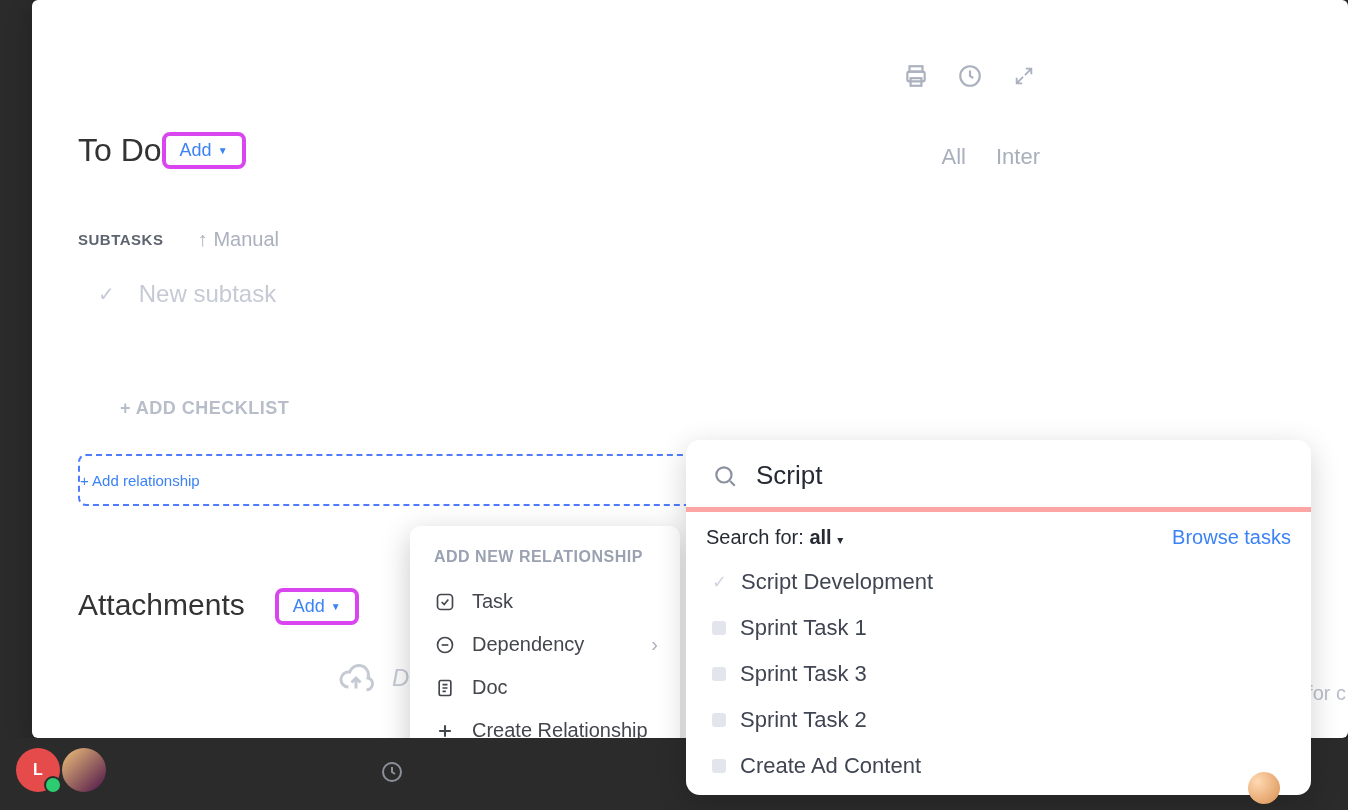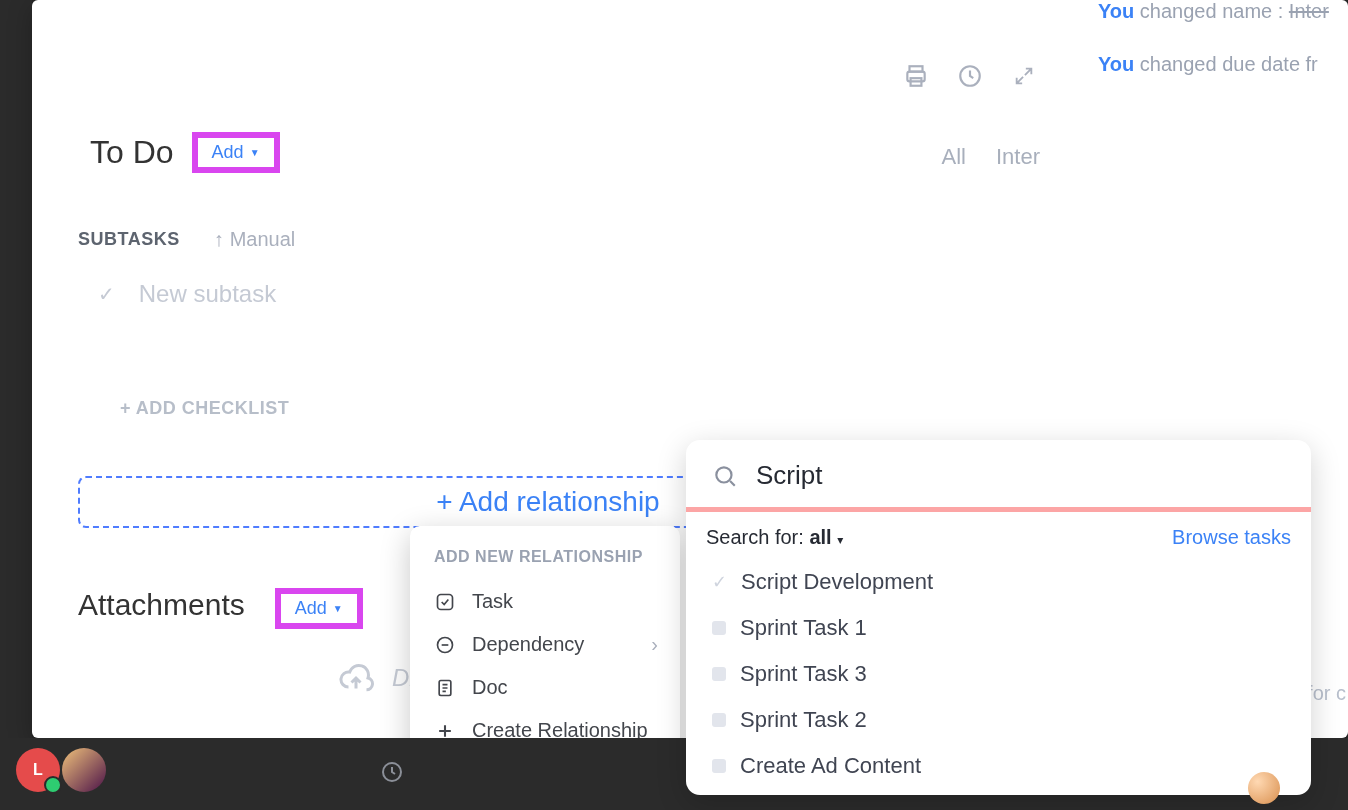--- a/index.html
+++ b/index.html
@@ -1,40 +1,40 @@
 <!DOCTYPE html>
 <html><head>
 <meta charset="utf-8">
 <style>
   * { box-sizing: border-box; margin: 0; padding: 0; }
   html, body { width: 1348px; height: 810px; font-family: -apple-system, BlinkMacSystemFont, "Segoe UI", Helvetica, Arial, sans-serif; background: #2e2e2e; overflow: hidden; }
   .backdrop { position: absolute; inset: 0; background: rgba(30,30,30,0.45); }
   .left-rail { position: absolute; left: 0; top: 0; width: 32px; height: 100%; background: #2b2b2b; }
   .modal-card { position: absolute; left: 32px; right: 0; top: 0; bottom: 72px; background: #fff; border-radius: 6px; box-shadow: 0 6px 24px rgba(0,0,0,0.25); overflow: hidden; }
   .modal-inner { position: absolute; left: 46px; right: 0; top: 0; bottom: 0; }
-  .status-row { display: flex; align-items: center; gap: 18px; position: absolute; top: 132px; left: 12px; }
+  .status-row { display: flex; align-items: flex-start; position: absolute; top: 132px; left: 0; }
   .status-title { font-size: 32px; font-weight: 500; color: #333; }
-  .btn-outline { border: 6px solid #d946ef; color: #3b82f6; background: #fff; font-size: 18px; font-weight: 500; padding: 4px 14px; border-radius: 0; display: inline-flex; align-items: center; gap: 6px; cursor: pointer; }
+  .btn-outline { border: 4px solid #d946ef; color: #3b82f6; background: #fff; font-size: 18px; font-weight: 500; padding: 4px 14px; border-radius: 8px; display: inline-flex; align-items: center; gap: 6px; cursor: pointer; }
   .btn-outline .chev { font-size: 10px; }
   .util-icons { position: absolute; top: 62px; right: 310px; display: flex; gap: 26px; align-items: center; }
   .util-icons .ico { width: 28px; height: 28px; color: #aab0bd; display: flex; align-items: center; justify-content: center; cursor: pointer; }
   .filter-tabs { position: absolute; top: 144px; right: 308px; display: flex; gap: 30px; color: #a8afbc; font-size: 22px; font-weight: 500; }
   .filter-tabs span { cursor: pointer; }
   .activity { position: absolute; right: 0; top: 0; width: 250px; padding-top: 0; overflow: hidden; }
   .activity-line { font-size: 20px; color: #9aa2b1; margin-bottom: 30px; white-space: nowrap; }
   .activity-line .you { color: #3b82f6; font-weight: 600; }
   .activity-line .strike { text-decoration: line-through; }
   .subt-header { position: absolute; top: 228px; left: 0; display: flex; align-items: center; gap: 34px; }
-  .subt-header .lbl { font-size: 18px; font-weight: 700; letter-spacing: 0.5px; color: #5d646f; }
+  .subt-header .lbl { font-size: 15px; font-weight: 700; letter-spacing: 0.5px; color: #5d646f; }
   .sort-pill { color: #aab0bd; font-size: 20px; display: inline-flex; align-items: center; gap: 6px; cursor: pointer; }
   .new-subtask-row { position: absolute; top: 280px; left: 20px; display: flex; align-items: center; gap: 24px; }
   .new-subtask-row .chk { color: #c5cad4; font-size: 20px; }
   .new-subtask-row .ph { color: #c5cad4; font-size: 24px; }
   .add-checklist { position: absolute; top: 398px; left: -6px; color: #b7bec9; font-size: 18px; font-weight: 700; letter-spacing: 0.5px; cursor: pointer; margin-left: 48px; }
-  .rel-box { position: absolute; top: 476px; left: 0; right: 330px; height: 52px; border: 2px dashed #4f7cff; border-radius: 8px; display: flex; align-items: center; justify-content: center; color: #3b82f6; font-size: 28px; font-weight: 500; cursor: pointer; }
+  .rel-box { position: absolute; top: 454px; left: 0; right: 330px; height: 52px; border: 2px dashed #4f7cff; border-radius: 8px; display: flex; align-items: center; justify-content: flex-start; color: #3b82f6; font-size: 15px; font-weight: 500; cursor: pointer; }
   .attach-row { position: absolute; top: 588px; left: 0; display: flex; align-items: flex-start; gap: 30px; }
   .attach-row .ttl { font-size: 30px; font-weight: 500; color: #333; }
   .dropzone { position: absolute; top: 660px; left: 260px; display: flex; align-items: center; gap: 18px; color: #c5cad4; font-style: italic; font-size: 24px; }
   .dropzone .cloud { width: 36px; height: 36px; }
   .rel-menu { position: absolute; top: 526px; left: 410px; width: 270px; background: #fff; border-radius: 10px; box-shadow: 0 8px 30px rgba(0,0,0,0.22); padding: 18px 14px 14px; }
   .rel-menu .hdr { color: #9aa2b1; font-size: 16px; font-weight: 700; letter-spacing: 0.5px; padding: 4px 10px 14px; }
   .rel-menu .mi { display: flex; align-items: center; gap: 16px; padding: 10px 10px; font-size: 20px; color: #43464c; cursor: pointer; border-radius: 6px; position: relative; }
   .rel-menu .mi .rchev { position: absolute; right: 8px; color: #aab0bd; }
   .rel-menu .mi .mico { width: 22px; height: 22px; display: inline-flex; align-items: center; justify-content: center; color: #43464c; }
   .search-panel { position: absolute; top: 440px; left: 686px; width: 625px; background: #fff; border-radius: 14px; box-shadow: 0 8px 30px rgba(0,0,0,0.18); padding: 0 0 6px; z-index: 40; }
@@ -93,31 +93,20 @@
             <path d="M14 4h6v6M10 20H4v-6M20 4l-7 7M4 20l7-7"></path>
           </svg>
       </span>
     </div>
 
     <div class="filter-tabs">
       <span>All</span>
       <span>Inter</span>
     </div>
 
-    <div class="activity">
-      <div class="activity-line">
-        <span class="you">You</span>
-        <span>changed name :</span>
-        <span class="strike">Inter</span>
-      </div>
-      <div class="activity-line">
-        <span class="you">You</span>
-        <span>changed due date fr</span>
-      </div>
-    </div>
 
     <div class="subt-header">
       <span class="lbl">SUBTASKS</span>
       <span class="sort-pill">
         <span>↑</span>
         <span>Manual</span>
       </span>
     </div>
 
     <div class="new-subtask-row">

